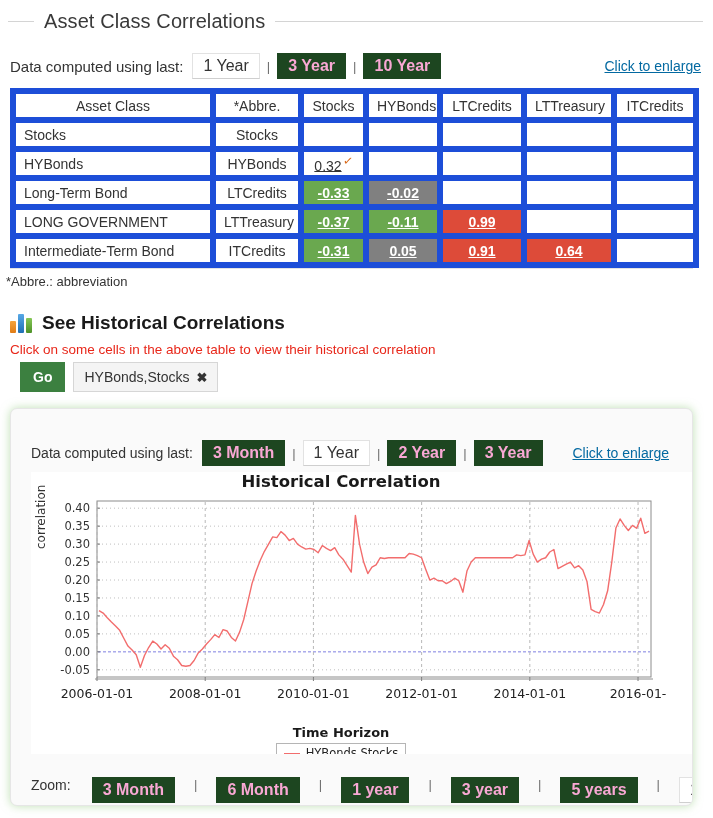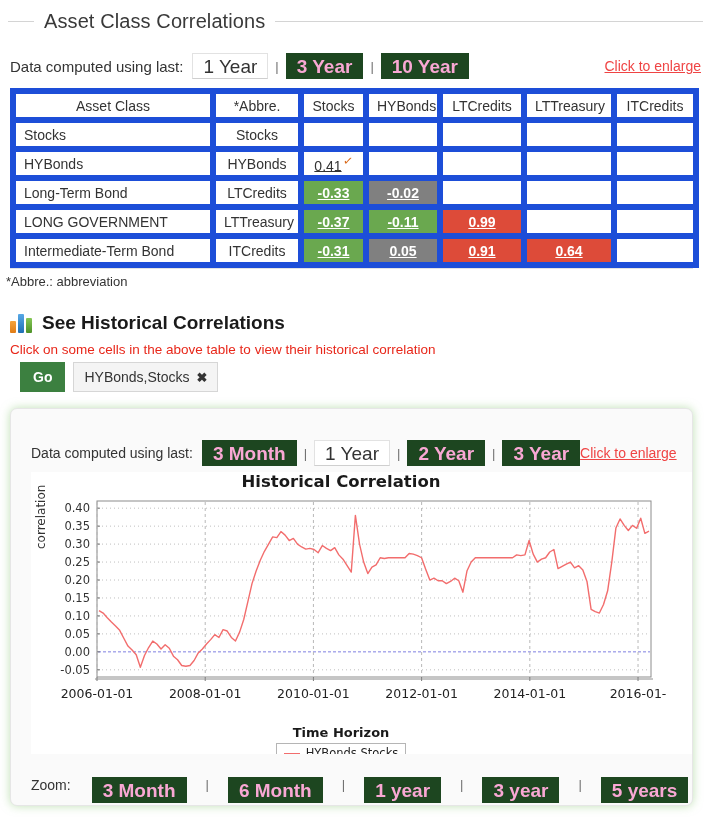--- a/index.html
+++ b/index.html
@@ -25,28 +25,28 @@
   .sec-head .rule-r{flex:1;height:1px;background:#d4d4d4;margin-right:10px;}
 
   
   .toolbar{
     position:absolute;left:10px;top:52px;width:693px;height:28px;
     display:flex;align-items:center;
   }
   .toolbar .lbl{font-size:15px;color:#333;margin-right:9px;white-space:nowrap;}
   .btn{
     display:inline-flex;align-items:center;justify-content:center;
-    height:25px;padding:12px 10px;font-size:19px;line-height:1;
+    height:25px;padding:12px 10px;font-size:16px;line-height:1;
     box-sizing:border-box;white-space:nowrap;cursor:pointer;
   }
   .btn.on{background:#1d4620;color:#f9a8d4;border:1px solid #1d4620;font-weight:700;}
   .btn.off{background:#ffffff;color:#333333;border:1px solid #e2e2e2;border-bottom-color:#cfcfcf;}
   .sep{display:inline-block;color:#6f6f6f;font-size:13px;margin:0 7px;}
   .enlarge{
-    margin-left:auto;font-size:14px;color:#ef4444;text-decoration:underline;
+    margin-left:auto;font-size:14px;color:#0369a1;text-decoration:underline;
     cursor:pointer;white-space:nowrap;margin-right:2px;
   }
 
   
   .tbl-wrap{position:absolute;left:10px;top:88px;width:683px;}
   table.corr{border-collapse:collapse;width:683px;table-layout:fixed;background:#fff;}
   table.corr td,table.corr th{
     border:6px solid #1d4ed8;height:29px;font-size:14px;font-weight:400;
     padding:0 8px;box-sizing:border-box;color:#333;
   }
@@ -184,21 +184,21 @@
           <td class="abbr">Stocks</td>
           <td class="val "></td>
           <td class="val "></td>
           <td class="val "></td>
           <td class="val "></td>
           <td class="val "></td>
         </tr>
         <tr>
           <td class="name">HYBonds</td>
           <td class="abbr">HYBonds</td>
-          <td class="val "><a>0.41</a><span class="check">✓</span></td>
+          <td class="val "><a>0.32</a><span class="check">✓</span></td>
           <td class="val "></td>
           <td class="val "></td>
           <td class="val "></td>
           <td class="val "></td>
         </tr>
         <tr>
           <td class="name">Long-Term Bond</td>
           <td class="abbr">LTCredits</td>
           <td class="val c-green"><a>-0.33</a></td>
           <td class="val c-gray"><a>-0.02</a></td>

